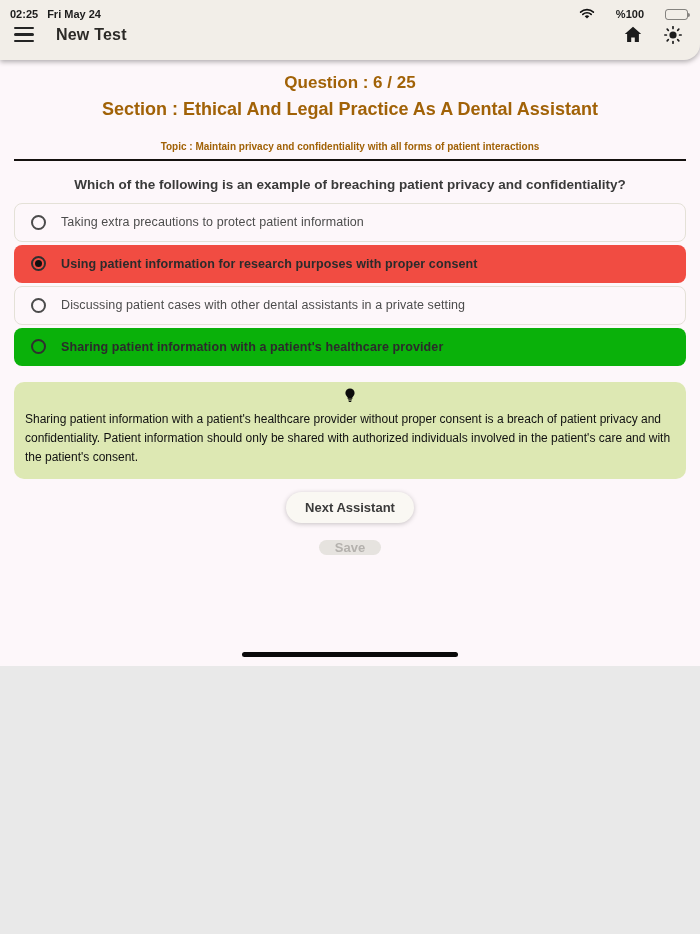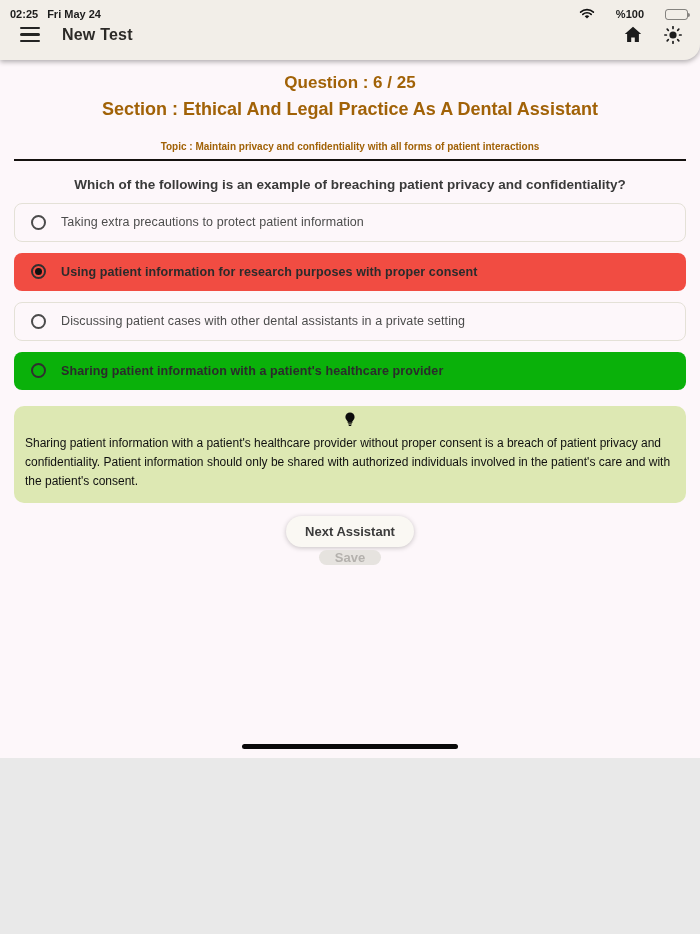--- a/index.html
+++ b/index.html
@@ -1,20 +1,20 @@
 <!DOCTYPE html>
 <html><head>
 <meta charset="utf-8">
 <style>
   * { margin: 0; padding: 0; box-sizing: border-box; }
   html, body { background: #e9e9e9; }
   body { font-family: "Liberation Sans", sans-serif; }
   .screen {
     position: relative;
-    width: 700px; height: 758px;
+    width: 700px; height: 666px;
     margin: 0 auto;
     background: #fdf7fa;
     overflow: hidden;
   }
 
   
   .chrome {
     position: relative;
     background: #f2eee8;
     border-bottom-right-radius: 16px;
@@ -40,38 +40,37 @@
   .battery-fill { width: 100%; height: 100%; background: #111; border-radius: 1.5px; }
   .battery-tip {
     position: absolute; right: -3px; top: 3px;
     width: 2px; height: 4px; background: rgba(0,0,0,0.45);
     border-radius: 0 2px 2px 0;
   }
   .app-bar {
     height: 36px;
     display: flex; align-items: center;
     padding: 0 18px 15px 14px;
-    margin-left: 6px;
   }
   .hamburger { width: 20px; display: flex; flex-direction: column; gap: 4px; cursor: pointer; }
   .hamburger span { display: block; height: 2.4px; background: #242424; border-radius: 2px; }
   .app-title { margin-left: 22px; font-size: 16px; font-weight: bold; color: #2c2a27; letter-spacing: .2px; }
   .app-bar-right { margin-left: auto; display: flex; align-items: center; gap: 22px; }
   .icon-btn { display: flex; align-items: center; justify-content: center; cursor: pointer; }
 
   
   .q-header { text-align: center; margin-top: 13px; color: #a16207; }
   .q-counter { font-size: 17px; font-weight: bold; }
   .q-section { font-size: 18px; font-weight: bold; margin-top: 6px; }
   .q-topic { font-size: 10px; font-weight: bold; margin-top: 21px; }
   .divider { border-top: 2px solid #15120f; margin: 7px 14px 0 14px; }
   .q-prompt { text-align: center; font-size: 13.5px; font-weight: bold; color: #3a3a3a; margin-top: 16px; }
 
   
-  .options { margin: 11px 14px 0 14px; display: flex; flex-direction: column; gap: 11px; }
+  .options { margin: 11px 14px 0 14px; display: flex; flex-direction: column; gap: 3px; }
   .option {
     display: flex; align-items: center;
     height: 38.5px;
     border-radius: 8px;
     border: 1px solid #e4e1d7;
     background: #fdf7fa;
     padding: 0 14px 0 16px;
     cursor: pointer;
   }
   .option-label { margin-left: 15px; font-size: 12.5px; color: #4c4c4c; letter-spacing: .1px; }
@@ -109,21 +108,21 @@
     border-radius: 17px;
     padding: 8px 19px;
     cursor: pointer;
   }
   .next-btn {
     margin-top: 13px;
     background: #faf8f3; color: #3b3b3b;
     box-shadow: 0 1px 5px rgba(0,0,0,0.22);
   }
   .save-btn {
-    margin-top: 3px;
+    margin-top: 17px;
     background: #e6e3df; color: #b4b1ad;
     box-shadow: none;
     padding: 0 16px;
   }
 
   
   .home-indicator {
     position: absolute; left: 50%; bottom: 9px;
     transform: translateX(-50%);
     width: 216px; height: 5.5px;

